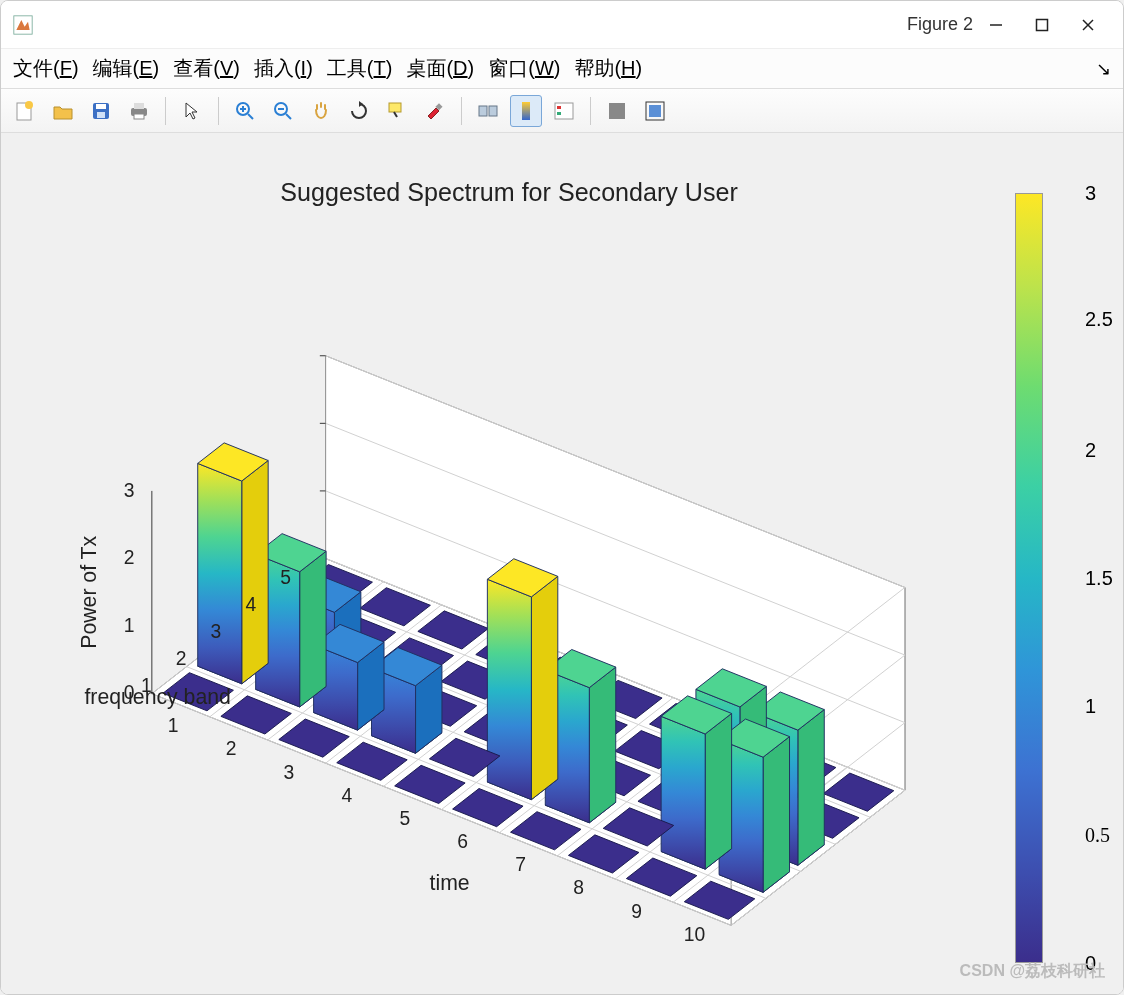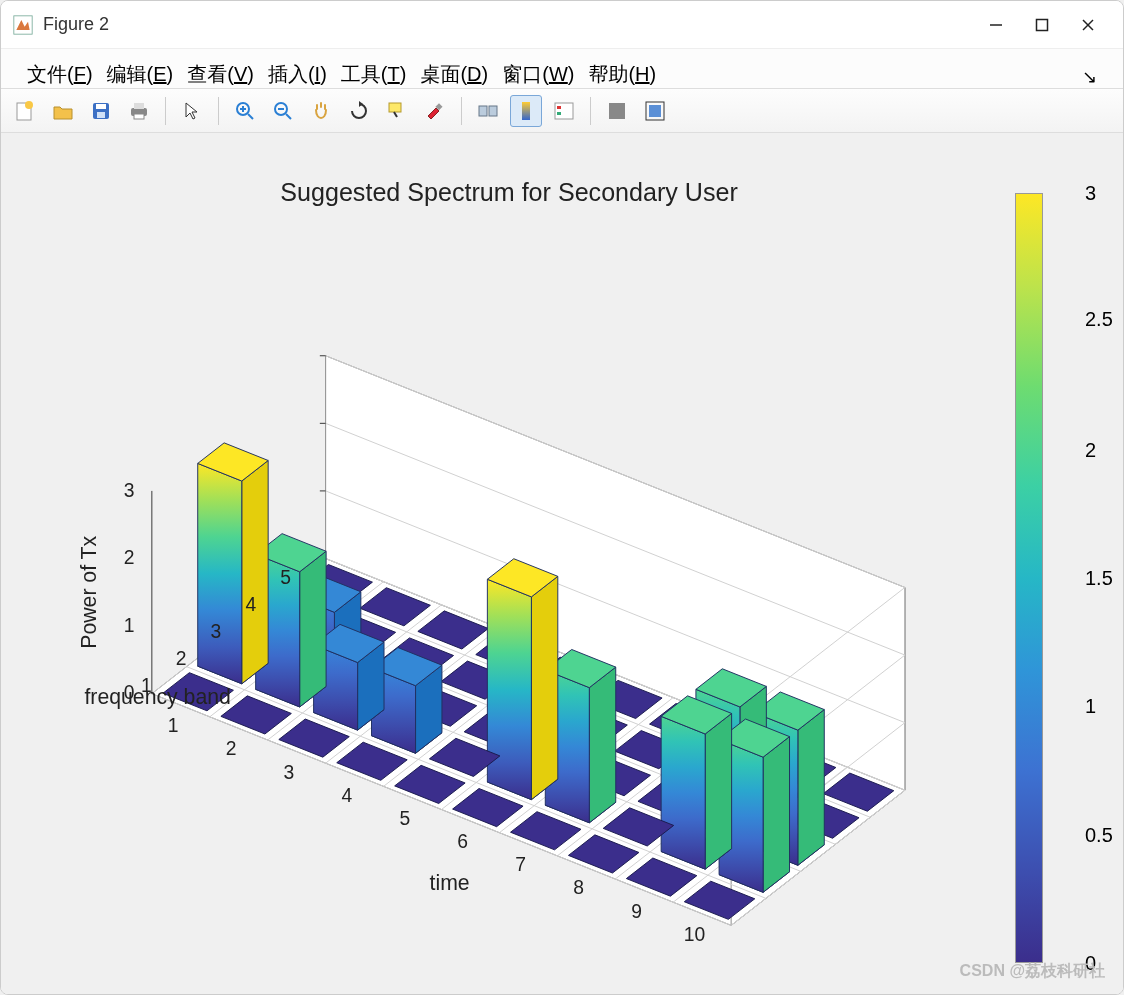--- a/index.html
+++ b/index.html
@@ -4,28 +4,28 @@
 <style>
   * { box-sizing: border-box; margin: 0; padding: 0; }
   body { font-family: "Microsoft YaHei", Arial, sans-serif; background: #f0f0f0; }
   .window {
     width: 1124px; height: 995px; background: #fff;
     border: 1px solid #ccc; border-radius: 8px; overflow: hidden;
     display: flex; flex-direction: column;
   }
   .titlebar {
     height: 48px; display: flex; align-items: center; padding: 0 12px;
-    background: #fff; border-bottom: 1px solid #eee;
+    background: #fff; border-bottom: 1px solid #eee; text-align: right;
   }
   .titlebar .app-icon { width: 20px; height: 20px; margin-right: 10px; }
   .titlebar .title { font-size: 18px; flex: 1; color: #333; }
   .titlebar .win-btn { width: 46px; height: 32px; display:flex; align-items:center; justify-content:center; font-size:18px; color:#333; }
   .menubar {
-    height: 40px; display: flex; align-items: flex-end; gap: 14px;
-    padding: 0 26px; font-size: 20px; border-bottom: 1px solid #ddd;
+    height: 40px; display: flex; align-items: center; gap: 14px;
+    padding: 0 12px; font-size: 20px; border-bottom: 1px solid #ddd;
     background: #fcfcfc;
   }
   .menubar .menu-item { cursor: default; }
   .menubar .menu-item u { text-decoration: underline; }
   .menubar .spacer { flex: 1; }
   .toolbar {
     height: 44px; display: flex; align-items: center; gap: 6px;
     padding: 0 8px; border-bottom: 1px solid #ddd;
     background: linear-gradient(#fdfdfd, #f3f3f3);
   }
@@ -452,21 +452,21 @@
           <line x1="100" y1="560" x2="100" y2="350" stroke="#333" stroke-width="1"></line>
           <text x="408.4" y="763.8" class="axis-label" text-anchor="middle">time</text>
           <text x="106" y="570.4" class="axis-label" text-anchor="middle">frequency band</text>
           <text x="42" y="455" class="axis-label" text-anchor="middle" transform="rotate(-90 42 455)">Power of Tx</text>
           <text x="470" y="50" class="chart-title" text-anchor="middle">Suggested Spectrum for Secondary User</text>
         </svg>
     </div>
     <div class="colorbar"></div>
     <div class="cb-ticks" id="cb-ticks">
         <div class="cb-tick" style="top: 770px;">0</div>
-        <div class="cb-tick" style="top: 641.667px;">0.5</div>
+        <div class="cb-tick" style="top: 641.667px; font-family: Liberation Serif, serif;">0.5</div>
         <div class="cb-tick" style="top: 513.333px;">1</div>
         <div class="cb-tick" style="top: 385px; text-align: center;">1.5</div>
         <div class="cb-tick" style="top: 256.667px;">2</div>
         <div class="cb-tick" style="top: 126px;">2.5</div>
         <div class="cb-tick" style="top: 0px;">3</div>
       </div>
     <div class="watermark">CSDN @荔枝科研社</div>
   </div>
 
 </div>

